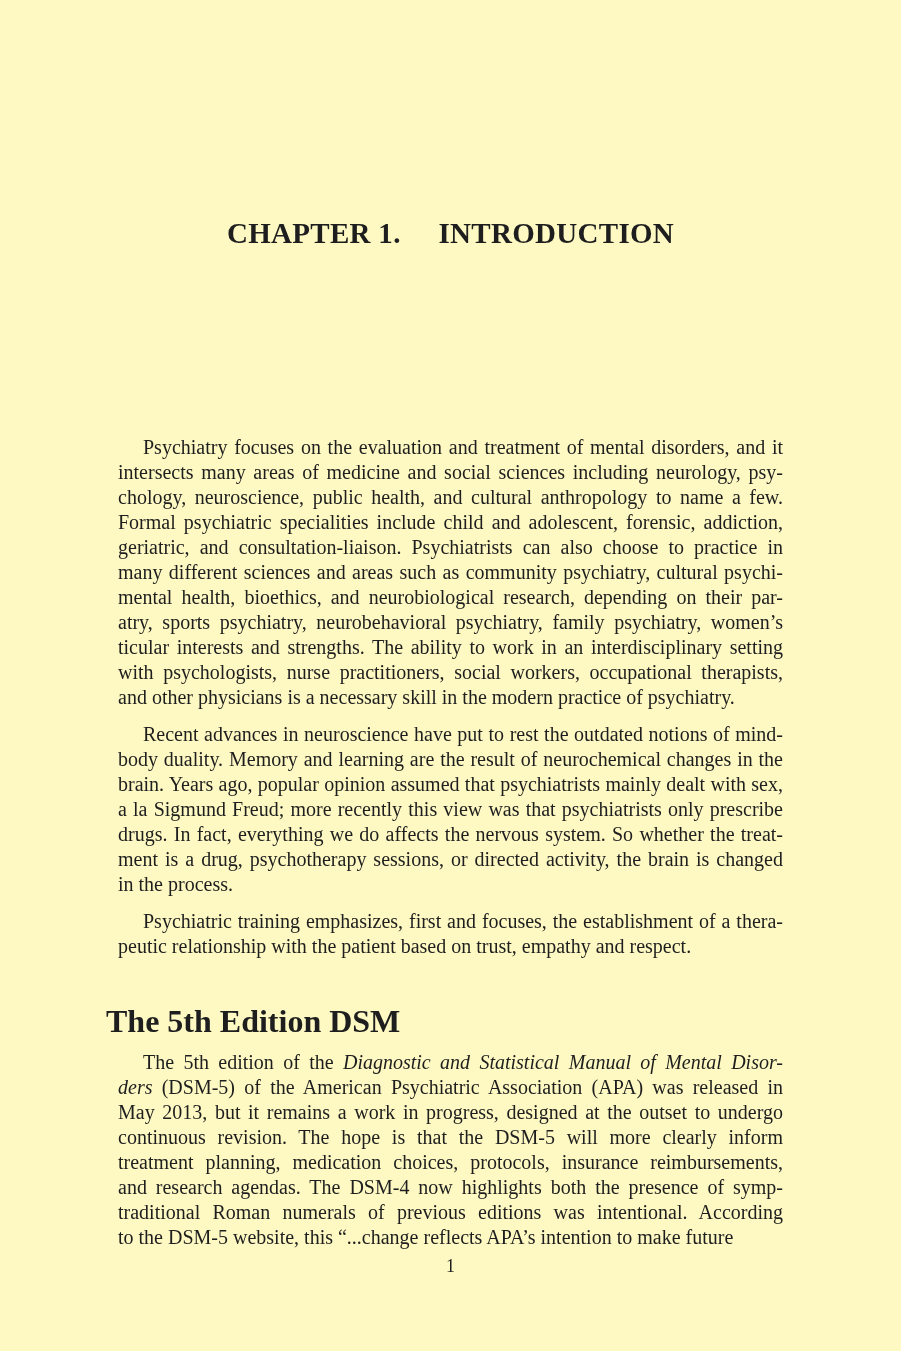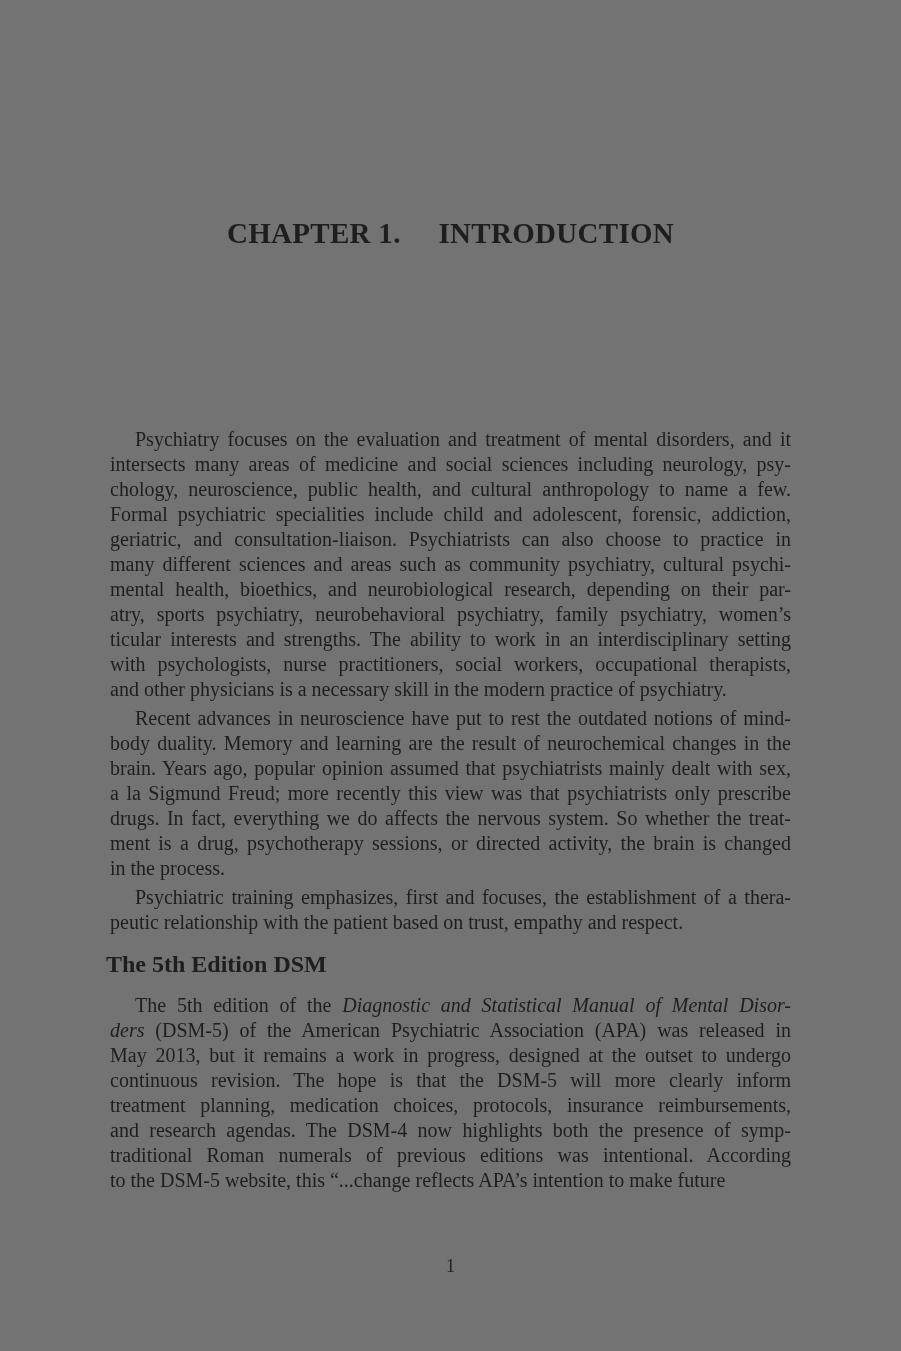--- a/index.html
+++ b/index.html
@@ -4,21 +4,21 @@
 <style>
   html, body {
     margin: 0;
     padding: 0;
     background: #ffffff;
   }
   .page {
     position: relative;
     width: 901px;
     height: 1351px;
-    background: #737373;
+    background: #fef9c3;
     color: #1e1e1e;
     font-family: "Liberation Serif", serif;
     overflow: hidden;
   }
   .chapter-title {
     position: absolute;
     top: 214px;
     left: 0;
     width: 100%;
     margin: 0;
@@ -30,38 +30,38 @@
     letter-spacing: 0.3px;
   }
   .text-block {
     position: absolute;
     top: 423px;
     left: 106px;
     width: 689px;
     font-size: 20px;
     line-height: 25px;
   }
-  .para { margin: 4px; }
+  .para { margin: 12px; }
   .line {
     height: 25px;
     overflow: hidden;
     text-align: justify;
   }
   
   .line:not(.last)::after {
     content: "";
     display: inline-block;
     width: 100%;
     height: 0;
   }
   .para .line:first-child { text-indent: 25px; }
   .it { font-style: italic; }
   .section-heading {
-    margin: 14px 0 14px 0;
-    font-size: 24px;
+    margin: 47px 0 14px 0;
+    font-size: 32px;
     font-weight: bold;
     line-height: 30px;
     text-align: left;
   }
   .page-number {
     position: absolute;
     top: 1256px;
     left: 0;
     width: 100%;
     text-align: center;

